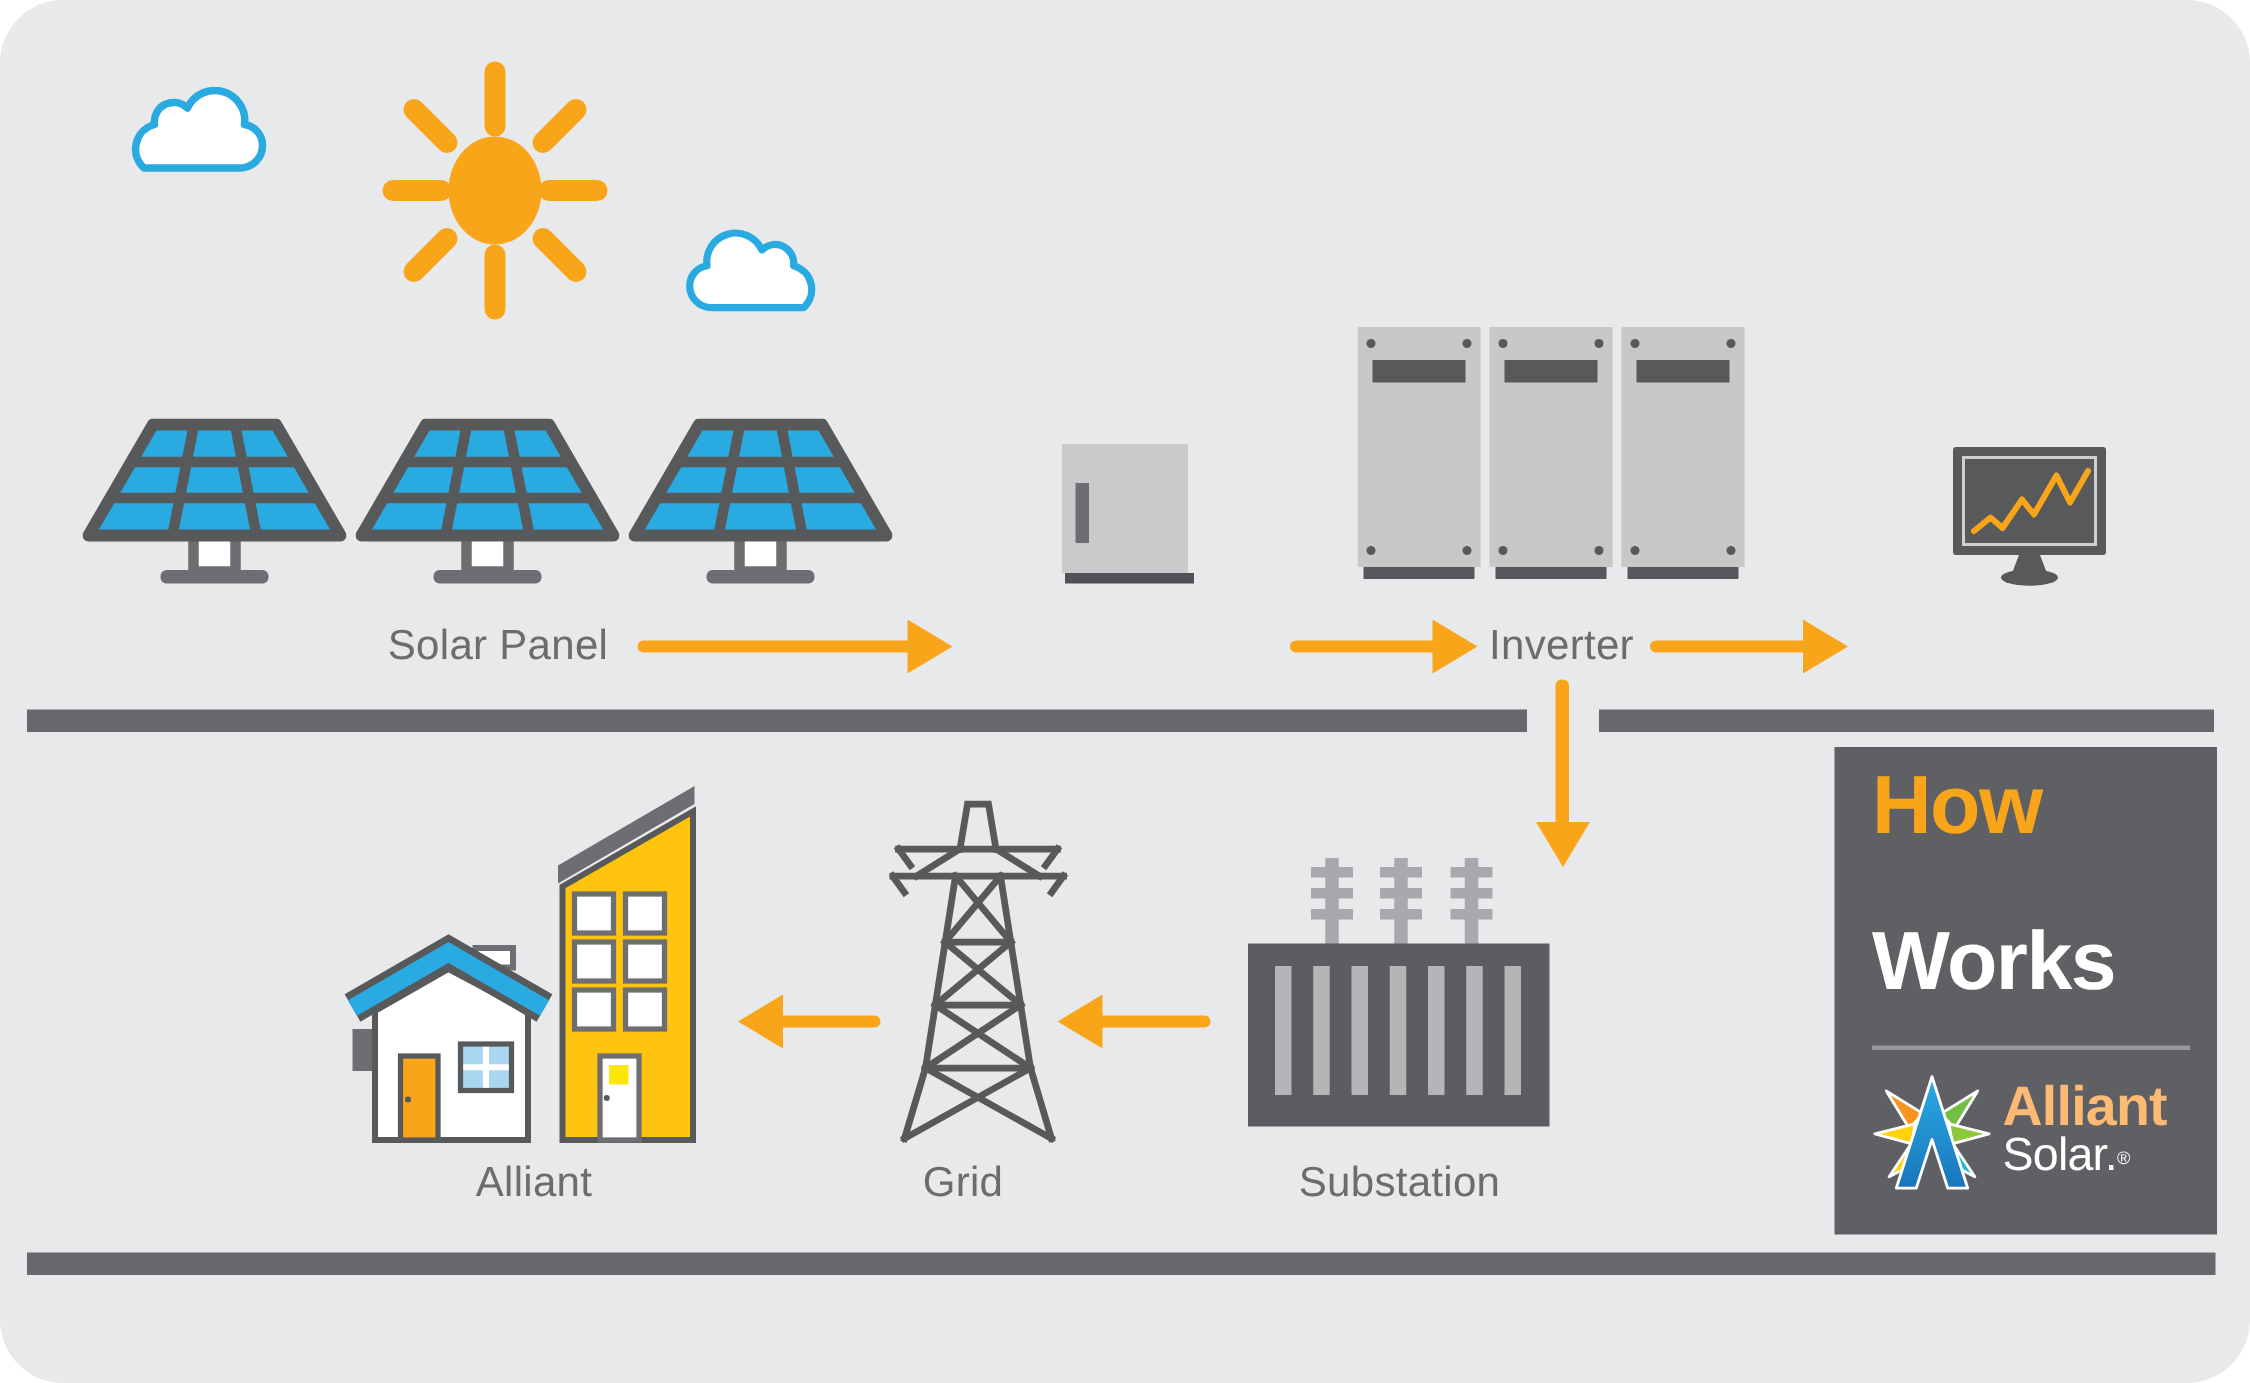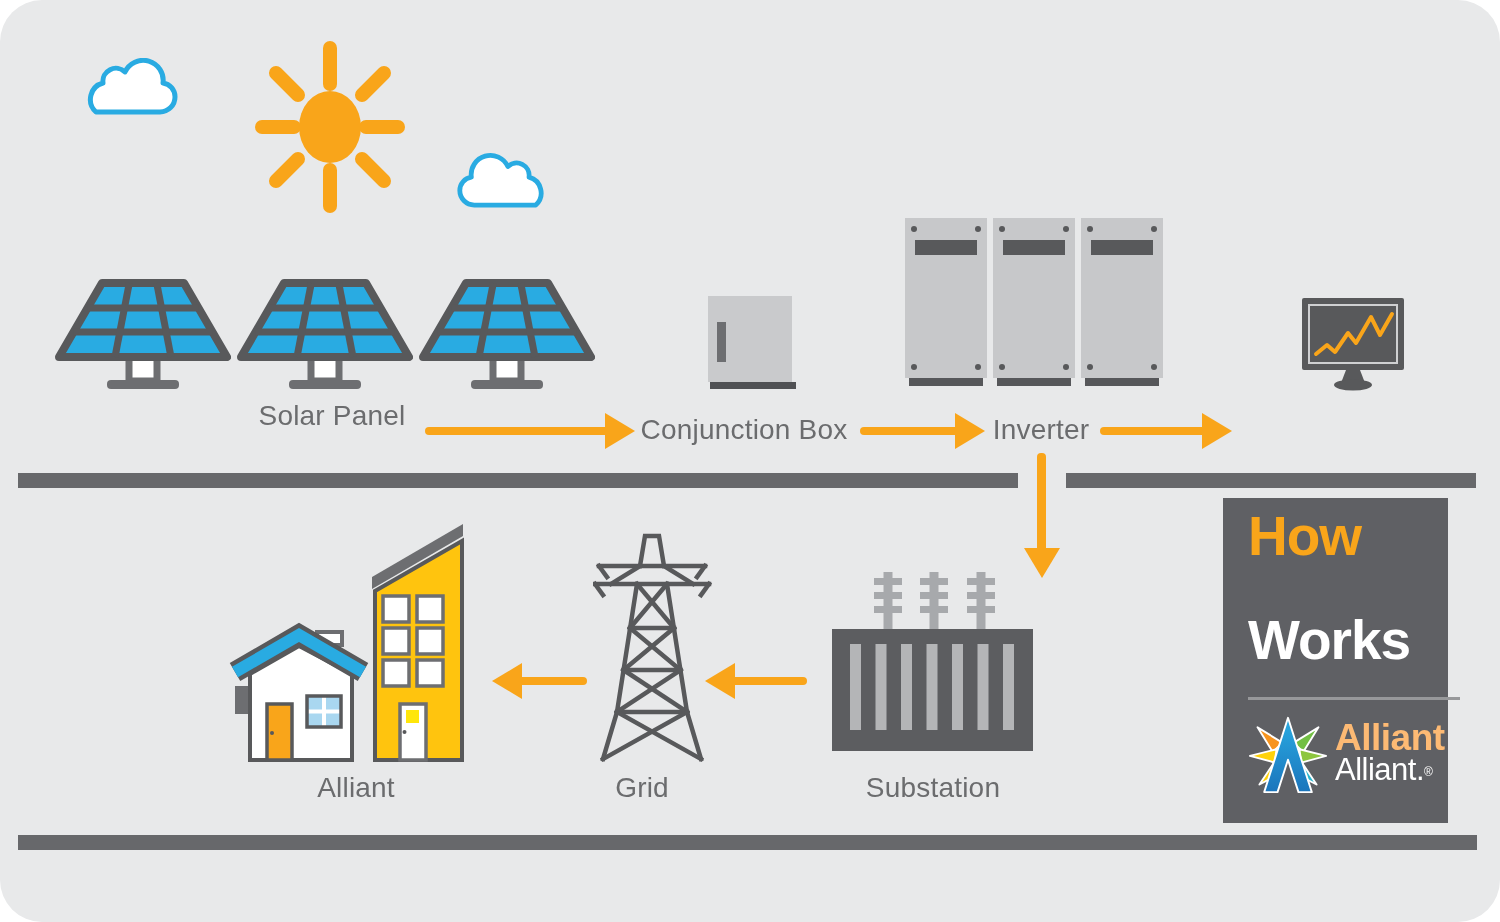--- a/index.html
+++ b/index.html
@@ -22,21 +22,21 @@
   .arr .shaft{position:absolute;background:#f9a51a;border-radius:4px;}
   .arr .head{position:absolute;width:0;height:0;}
   .arr.right .shaft{left:0;right:26px;top:14px;height:8px;}
   .arr.right .head{right:0;top:0;border-top:18px solid transparent;border-bottom:18px solid transparent;border-left:30px solid #f9a51a;}
   .arr.left .shaft{left:26px;right:0;top:14px;height:8px;}
   .arr.left .head{left:0;top:0;border-top:18px solid transparent;border-bottom:18px solid transparent;border-right:30px solid #f9a51a;}
   .arr.down .shaft{left:13px;top:0;bottom:26px;width:9px;}
   .arr.down .head{bottom:0;left:0;border-left:18px solid transparent;border-right:18px solid transparent;border-top:30px solid #f9a51a;}
   
   .brand{
-    position:absolute;left:1223px;top:498px;width:225px;height:325px;
+    position:absolute;left:1223px;top:498px;width:255px;height:325px;
     background:#5f6064;box-sizing:border-box;padding:12px 0 0 25px;
   }
   .brand .headline{font-size:55px;line-height:52px;font-weight:bold;letter-spacing:-1px;color:#ffffff;}
   .brand .headline .hl{color:#f9a51a;}
   .brand .divider{width:212px;height:3px;background:#97989a;margin-top:31px;}
   .logo-row{display:flex;align-items:center;margin-top:14px;gap:7px;}
   .logo-text .l1{font-size:37px;font-weight:bold;color:#fdba74;line-height:34px;letter-spacing:-0.5px;}
   .logo-text .l2{font-size:31px;font-weight:400;color:#fff;line-height:30px;letter-spacing:-0.5px;}
   .logo-text .reg{font-size:12px;vertical-align:4px;}
 </style>
@@ -156,22 +156,21 @@
   <div class="abs icon" style="left:1300px;top:296px;">
     <svg width="112" height="96" viewBox="0 0 112 96">
       <rect x="2" y="2" width="102" height="72" rx="2" fill="#58595b"></rect>
       <rect x="9" y="9" width="88" height="58" fill="none" stroke="#cfd0d2" stroke-width="2"></rect>
       <polyline points="16,58 27,49 35,56 48,37 56,47 71,21 80,39 92,18" fill="none" stroke="#f9a51a" stroke-width="4" stroke-linejoin="round" stroke-linecap="round"></polyline>
       <polygon points="46,74 60,74 65,87 41,87" fill="#58595b"></polygon>
       <ellipse cx="53" cy="89" rx="19" ry="5.5" fill="#58595b"></ellipse>
     </svg>
   </div>
 
-  <div class="flow-label" style="left:332px;top:400px;">Solar Panel</div>
-  <div class="flow-label" style="left:744px;top:414px;">Conjunction Box</div>
+  <div class="flow-label" style="left:332px;top:414px;">Solar Panel</div>
   <div class="flow-label" style="left:1041px;top:414px;">Inverter</div>
 
   <div class="arr right" style="left:425px;top:413px;width:210px;height:36px;">
     <div class="shaft"></div>
       <div class="head"></div>
   </div>
   <div class="arr right" style="left:860px;top:413px;width:125px;height:36px;">
     <div class="shaft"></div>
       <div class="head"></div>
   </div>
@@ -313,18 +312,18 @@
             <polygon points="12,74 28,50 37,61" fill="#ffd20a"></polygon>
             <polygon points="74,14 48,30 58,40" fill="#72bf44"></polygon>
             <polygon points="82,44 54,37 56,51" fill="#8dc63f"></polygon>
             <polygon points="72,74 56,50 47,61" fill="#29b6cd"></polygon>
             <polygon points="42,4 67,82 53,82 42,48 31,82 17,82" fill="url(#gA)"></polygon>
           </g>
         </svg>
       </div>
       <div class="logo-text">
         <div class="l1">Alliant</div>
-        <div class="l2"><span>Alliant.</span><span class="reg">®</span></div>
+        <div class="l2"><span>Solar.</span><span class="reg">®</span></div>
       </div>
     </div>
   </div>
 
 </div>
 
 </body></html>

